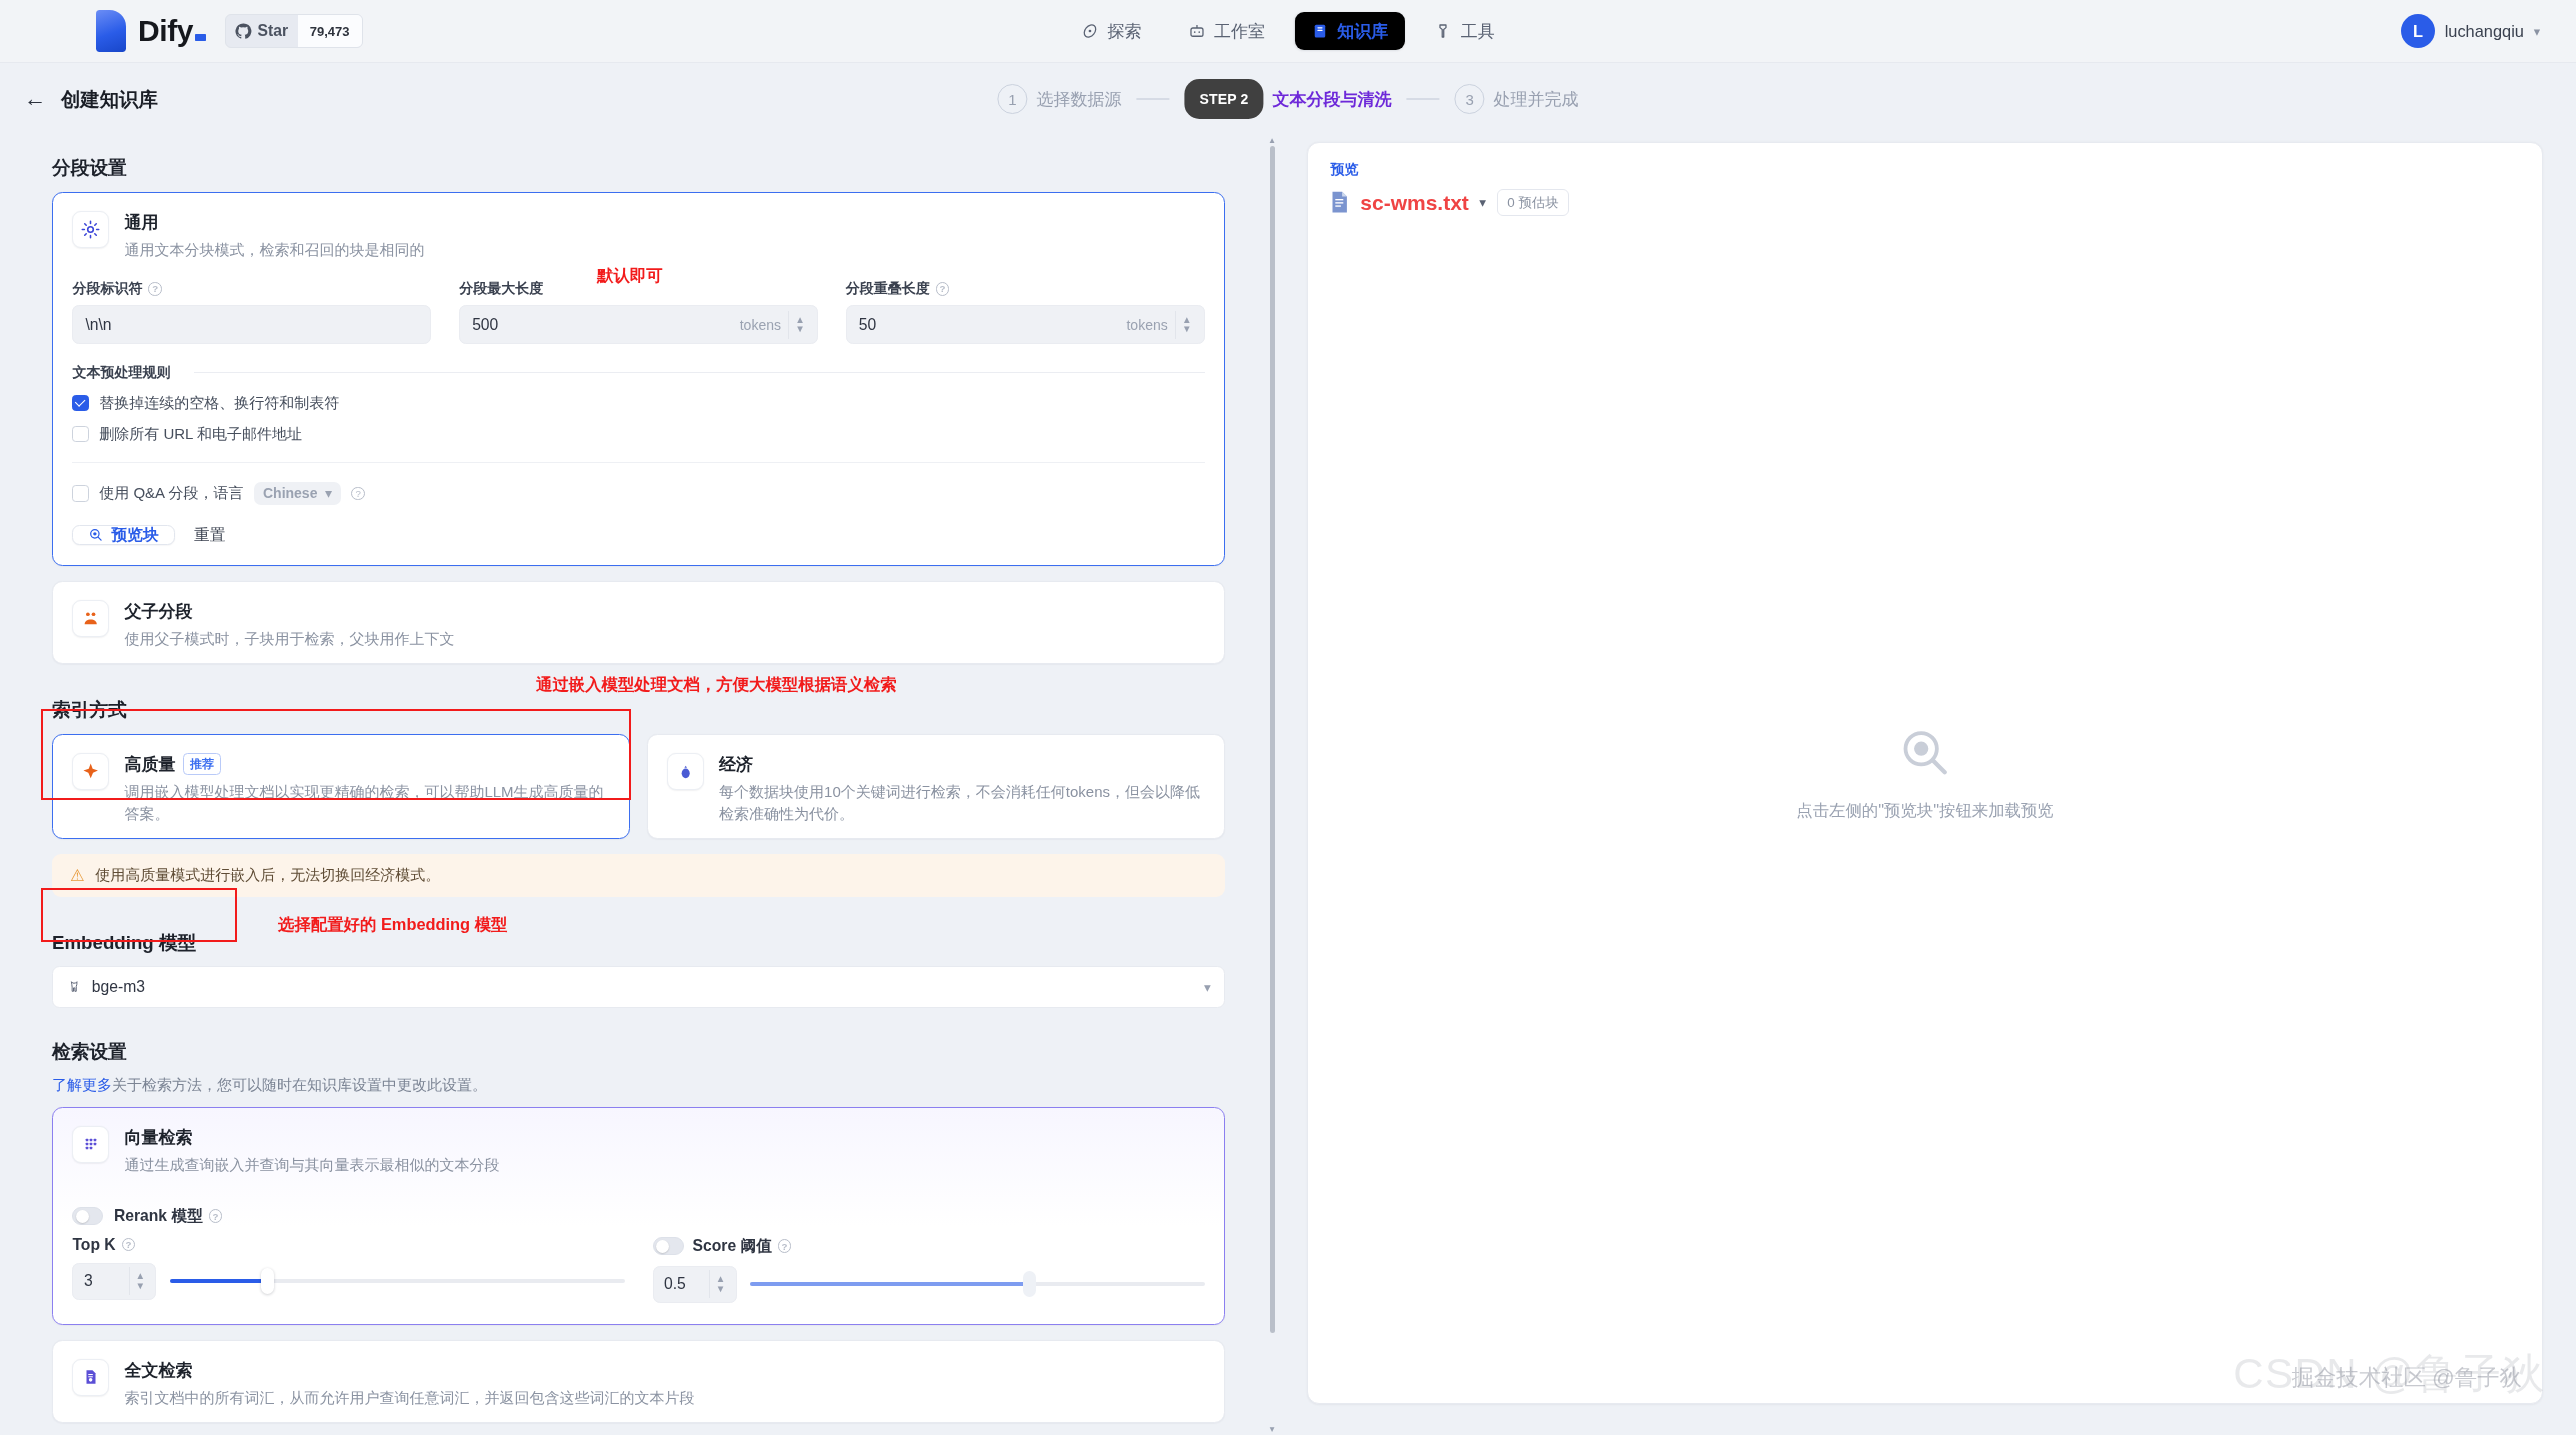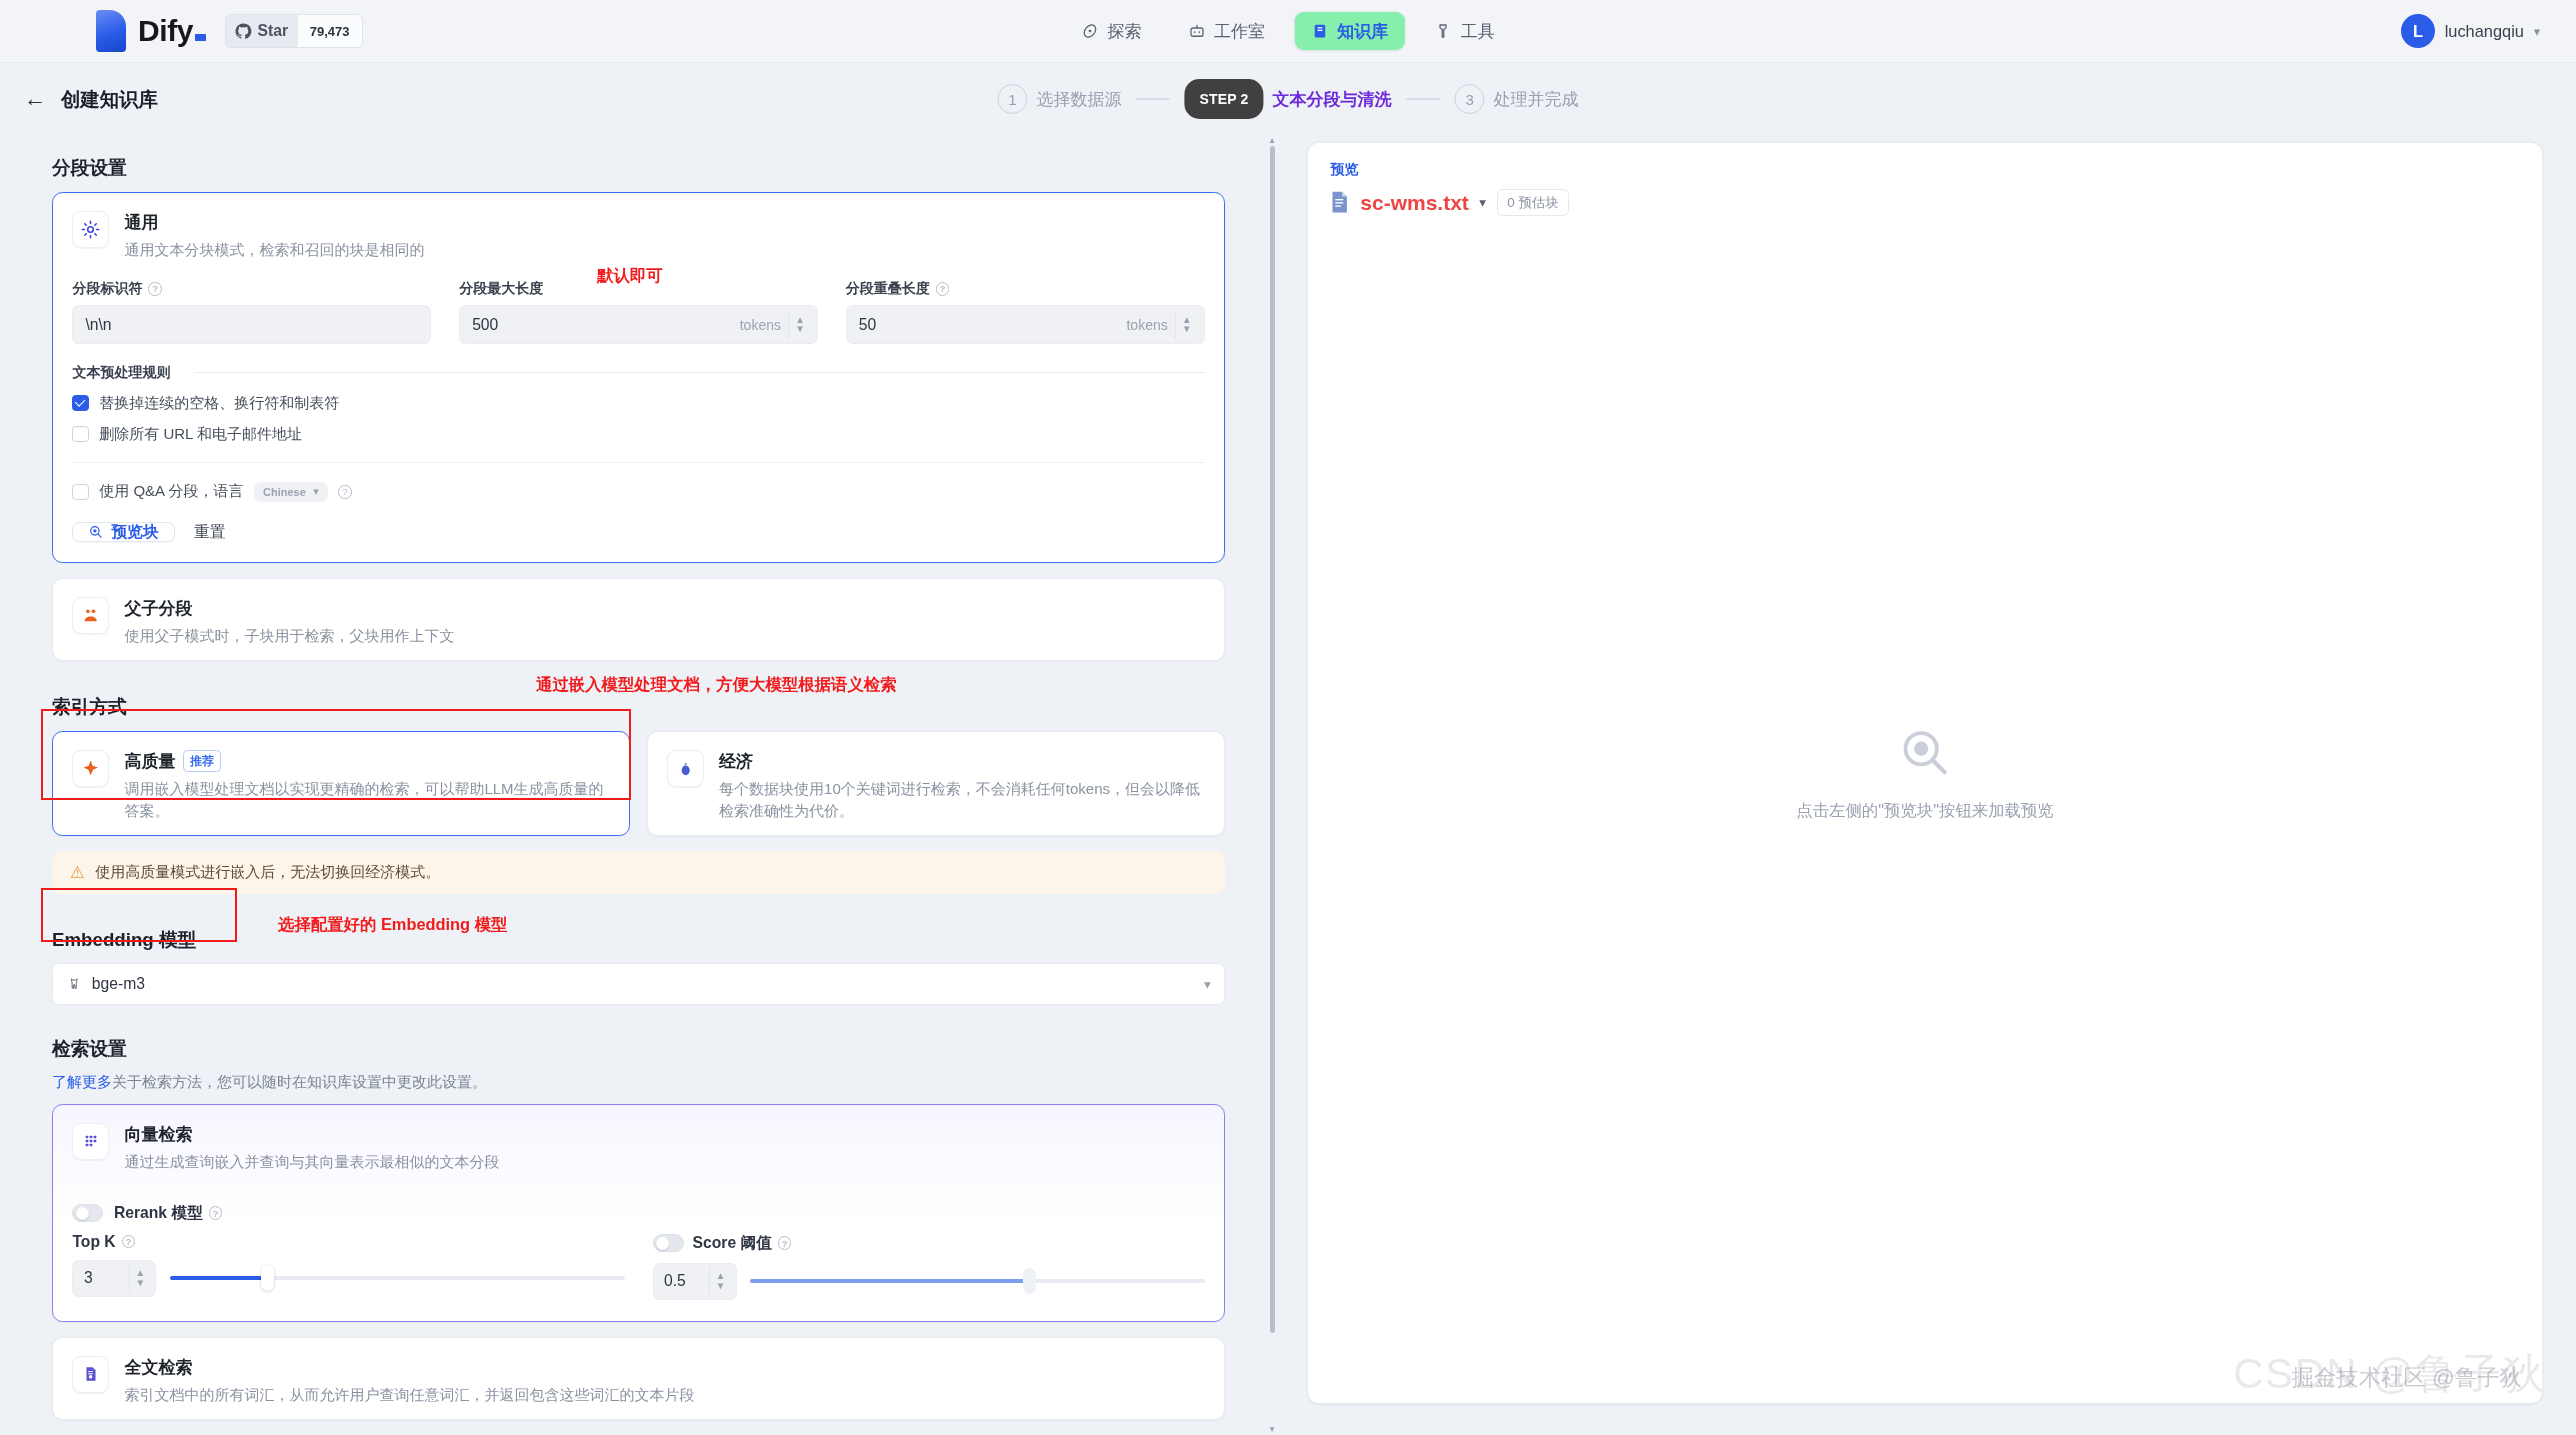--- a/index.html
+++ b/index.html
@@ -54,21 +54,21 @@
   .nav-tabs {
     position: absolute; left: 50%; transform: translateX(-50%);
     display: flex; align-items: center; gap: 13.4px;
   }
   .nav-tab {
     display: flex; align-items: center; gap: 8.2px;
     padding: 7.5px 16.4px; border-radius: 9px;
     font-size: 17px; color: #5a6273; font-weight: 500; cursor: pointer;
   }
   .nav-tab.active {
-    background: #86efac; color: #2a5ce8; font-weight: 700;
+    background: #000000; color: #2a5ce8; font-weight: 700;
     box-shadow: 0 0.7px 2.2px rgba(16,24,40,.09);
   }
   .nav-tab svg { display:block; }
 
   .user-box {
     position: absolute; right: 36px; display: flex; align-items: center; gap: 9.7px; cursor: pointer;
   }
   .avatar {
     width: 34px; height: 34px; border-radius: 50%;
     background: #2a5ce8; color:#fff; font-size: 16.4px; font-weight: 600;
@@ -173,21 +173,21 @@
     flex:none; cursor: pointer;
   }
   .chk.on { background: #2a5ce8; border-color: #2a5ce8; display:flex; align-items:center; justify-content:center; }
   .chk.on:after { content:""; width: 8.2px; height: 4.5px; border-left: 1.8px solid #fff; border-bottom: 1.8px solid #fff; transform: rotate(-45deg) translate(0.7px,-1.5px); }
   .check-label { font-size: 15px; color: #464e5c; }
 
   .hr-soft { height: 0.7px; background: #eef0f4; margin: 18px 19.4px 0 19.4px; }
 
   .lang-select {
     background: #eff1f5; border-radius: 7px; padding: 3.7px 9px; display:flex; align-items:center; gap:7.5px;
-    font-size: 11px; color: #9aa2b1; font-weight:600; cursor:pointer;
+    font-size: 14px; color: #9aa2b1; font-weight:600; cursor:pointer;
   }
   .btn-row { display: flex; align-items: center; gap: 19.4px; padding: 0 19.4px 19.4px 19.4px; margin-top: 19.4px; }
   .btn-preview {
     display:flex; align-items:center; gap:7.5px; height: 20px; padding: 0 15px;
     background:#fff; border: 0.7px solid #e2e6ee; border-radius: 7.5px;
     color: #2a5ce8; font-size: 15.7px; font-weight: 600; cursor: pointer;
     box-shadow: 0 0.7px 1.5px rgba(16,24,40,.05);
   }
   .btn-reset { font-size: 15.7px; color: #3a414f; cursor: pointer; }
 

